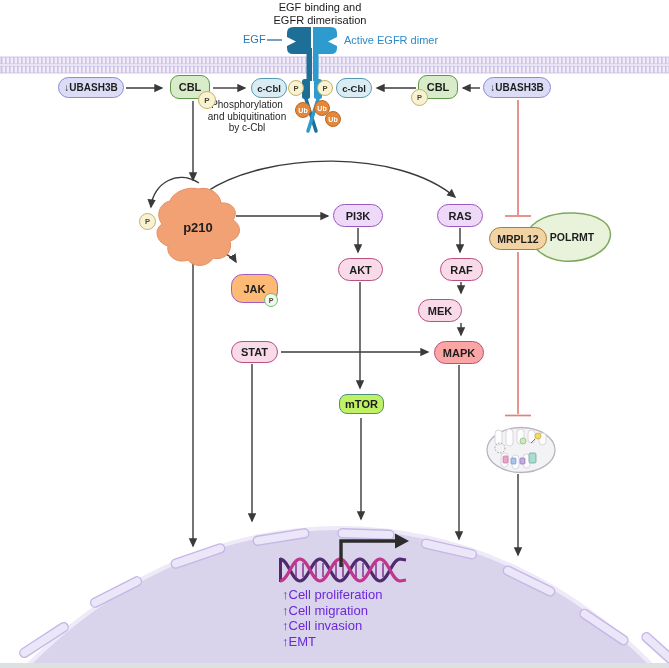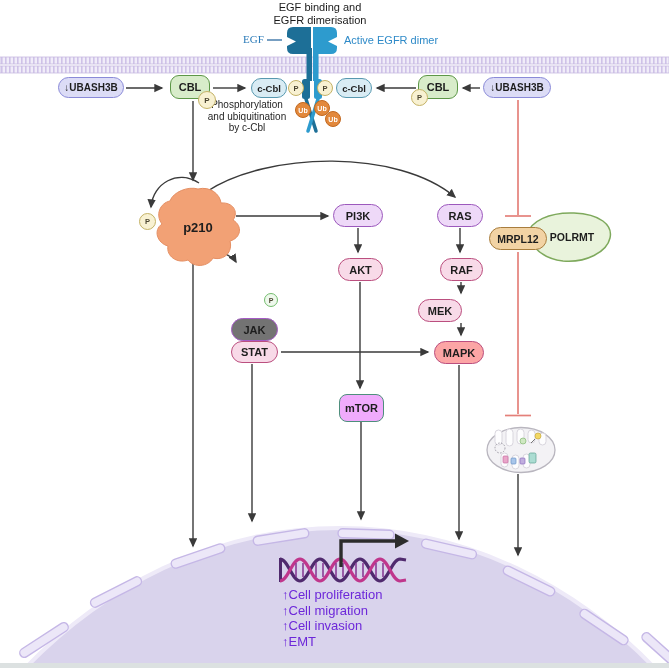--- a/index.html
+++ b/index.html
@@ -163,21 +163,21 @@
   </g>
 
   <rect x="0" y="663" width="669" height="5" fill="#dce1e1"></rect>
 </svg>
 
 <div class="annot" style="left:240px;top:1px;width:160px;text-align:center;font-size:11px;line-height:12.5px;color:#1a1a1a;">
   <div>EGF binding and</div>
   <div>EGFR dimerisation</div>
 </div>
 
-<div class="annot" style="left:243px;top:33px;font-size:11px;color:#2a7ab8;font-family:Liberation Serif, serif;">EGF</div>
+<div class="annot" style="left:243px;top:33px;font-size:11px;color:#2a7ab8;">EGF</div>
 <div class="annot" style="left:344px;top:34px;font-size:11px;color:#2e8ac8;">Active EGFR dimer</div>
 
 <div class="pill" style="left:58px;top:77px;width:66px;height:21px;background:#dcdcf6;border:1.5px solid #8a8ad8;border-radius:11px;font-size:10px;">↓UBASH3B</div>
 <div class="pill" style="left:170px;top:75px;width:40px;height:24px;background:#d8ecca;border:1.6px solid #5d9747;border-radius:9px;font-size:11px;">CBL</div>
 <div class="pill" style="left:251px;top:78px;width:36px;height:20px;background:#d9ecf4;border:1.5px solid #5899b0;border-radius:10px;font-size:9.5px;">c-Cbl</div>
 <div class="pill" style="left:336px;top:78px;width:36px;height:20px;background:#d9ecf4;border:1.5px solid #5899b0;border-radius:10px;font-size:9.5px;">c-Cbl</div>
 <div class="pill" style="left:418px;top:75px;width:40px;height:24px;background:#d8ecca;border:1.6px solid #5d9747;border-radius:9px;font-size:11px;">CBL</div>
 <div class="pill" style="left:483px;top:77px;width:68px;height:21px;background:#dcdcf6;border:1.5px solid #8a8ad8;border-radius:11px;font-size:10px;">↓UBASH3B</div>
 
 <div class="pc" style="left:288px;top:80px;width:16px;height:16px;">P</div>
@@ -201,22 +201,22 @@
 
 <div class="blob-label" style="left:172px;top:220px;width:52px;font-size:13px;">p210</div>
 
 <div class="pill" style="left:333px;top:204px;width:50px;height:23px;background:#eed9f8;border:1.6px solid #9c59bd;border-radius:11.5px;font-size:11px;">PI3K</div>
 <div class="pill" style="left:437px;top:204px;width:46px;height:23px;background:#eed9f8;border:1.6px solid #9c59bd;border-radius:11.5px;font-size:11px;text-align:right;">RAS</div>
 <div class="pill" style="left:338px;top:258px;width:45px;height:23px;background:#f8dae8;border:1.6px solid #bb4f7f;border-radius:11.5px;font-size:11px;">AKT</div>
 <div class="pill" style="left:440px;top:258px;width:43px;height:23px;background:#f8dae8;border:1.6px solid #bb4f7f;border-radius:11.5px;font-size:11px;">RAF</div>
 <div class="pill" style="left:418px;top:299px;width:44px;height:23px;background:#f8dae8;border:1.6px solid #bb4f7f;border-radius:11.5px;font-size:11px;">MEK</div>
 <div class="pill" style="left:434px;top:341px;width:50px;height:23px;background:#fca5a5;border:1.6px solid #bb4f7f;border-radius:11.5px;font-size:11px;">MAPK</div>
 <div class="pill" style="left:231px;top:341px;width:47px;height:22px;background:#f8dae8;border:1.6px solid #bb4f7f;border-radius:11px;font-size:11px;">STAT</div>
-<div class="pill" style="left:231px;top:274px;width:47px;height:23px;background:#737373;border:1.6px solid #a55bc5;border-radius:11.5px;font-size:11px;margin-top:44px;">JAK</div>
-<div class="pill" style="left:339px;top:394px;width:45px;height:28px;background:#f0abfc;border:1.6px solid #4e8f7c;border-radius:8px;font-size:11px;">mTOR</div>
+<div class="pill" style="left:231px;top:274px;width:47px;height:29px;background:#fdba74;border:1.6px solid #a55bc5;border-radius:11.5px;font-size:11px;">JAK</div>
+<div class="pill" style="left:339px;top:394px;width:45px;height:20px;background:#bef264;border:1.6px solid #4e8f7c;border-radius:8px;font-size:11px;">mTOR</div>
 <div class="pill" style="left:489px;top:227px;width:58px;height:23px;background:#f2d3a4;border:1.6px solid #a87d3e;border-radius:11.5px;font-size:10.5px;">MRPL12</div>
 <div class="blob-label" style="left:544px;top:231px;width:56px;font-size:10.5px;">POLRMT</div>
 
 <div class="annot" style="left:282px;top:587px;font-size:13px;line-height:15.6px;color:#6d28d9;">
   <div>↑Cell proliferation</div>
   <div>↑Cell migration</div>
   <div>↑Cell invasion</div>
   <div>↑EMT</div>
 </div>
 

